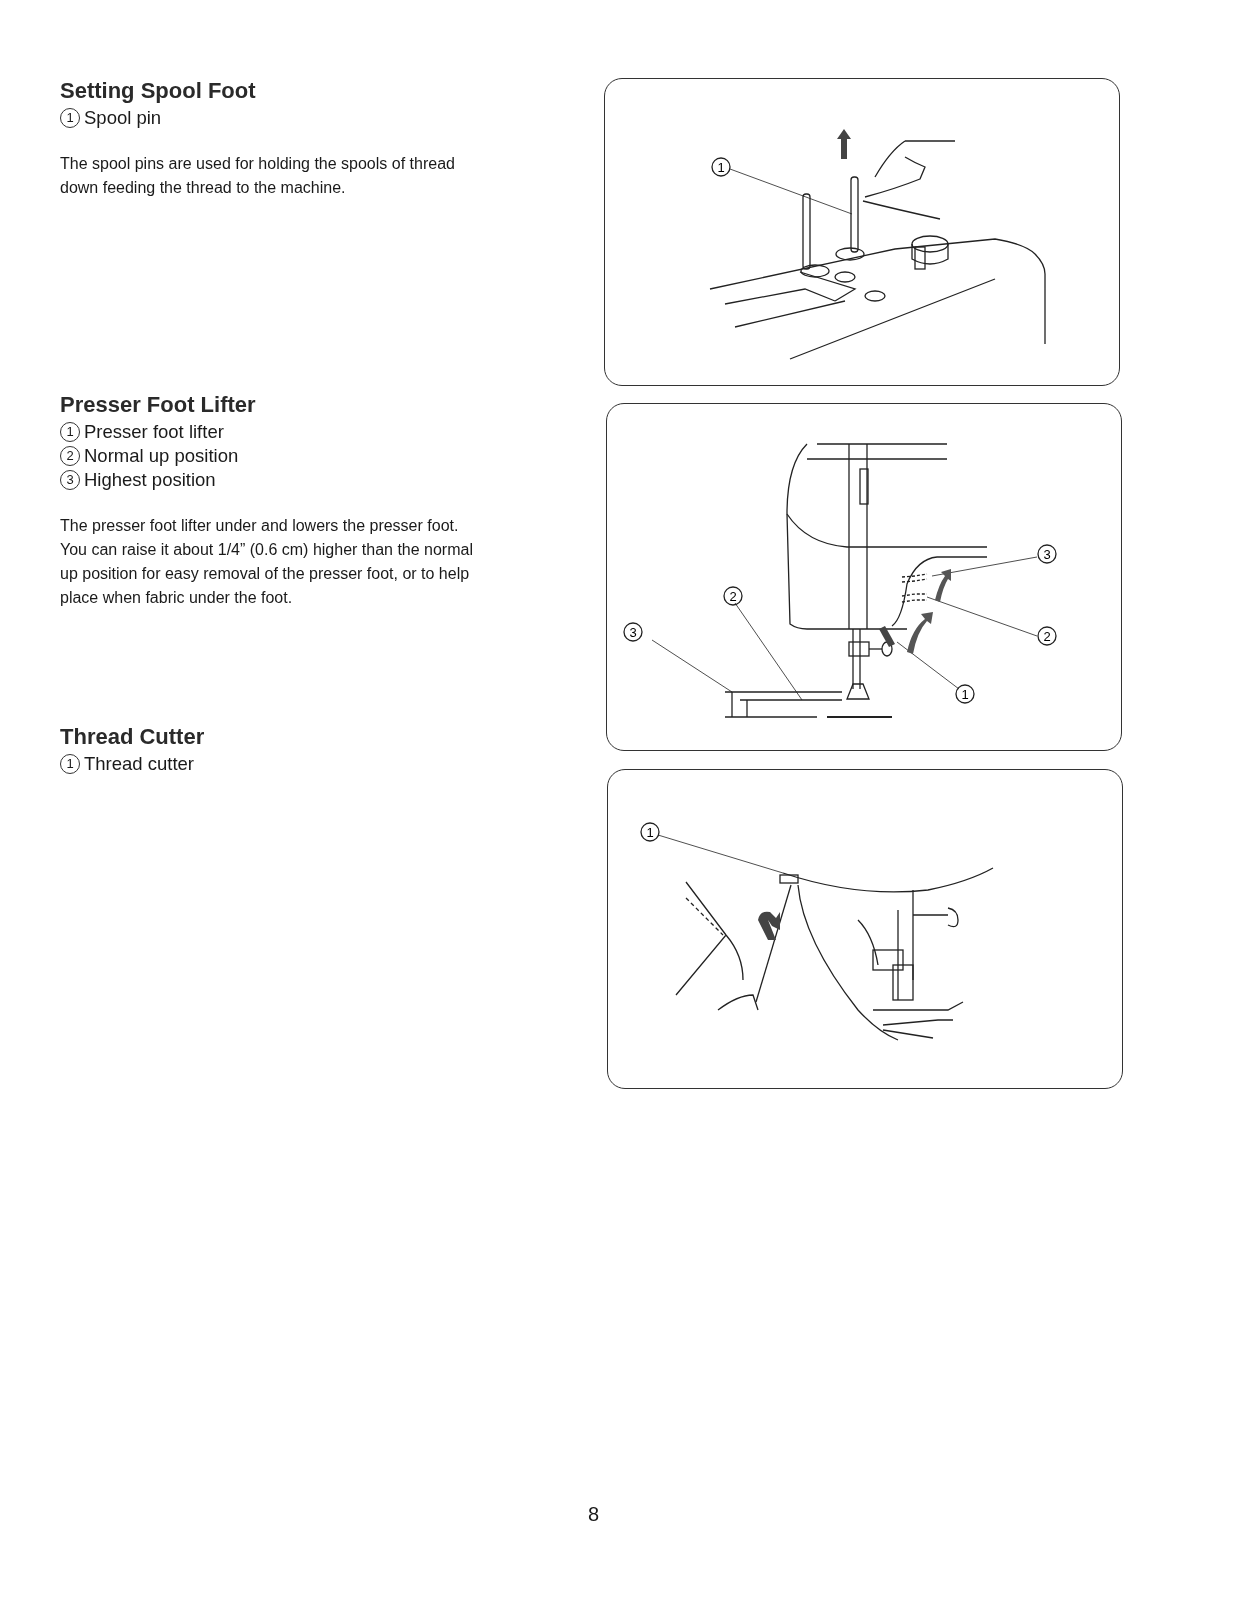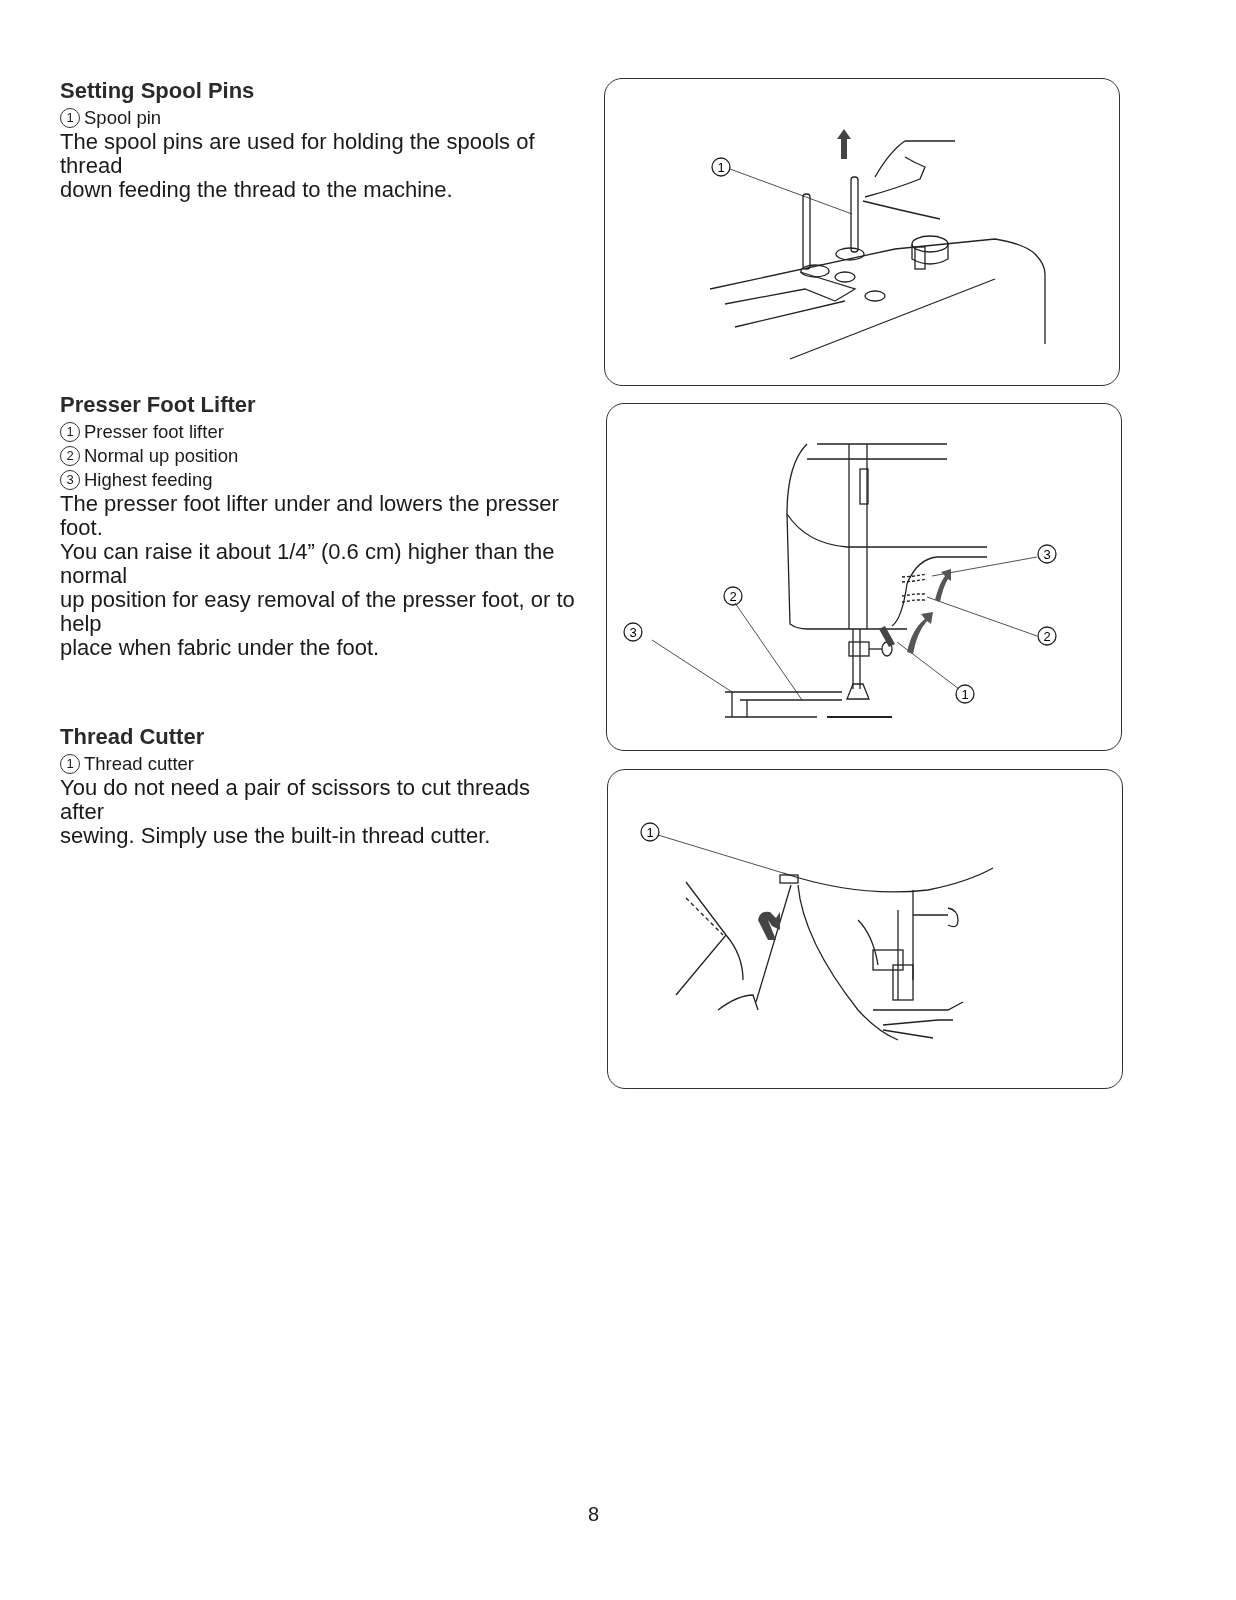--- a/index.html
+++ b/index.html
@@ -3,31 +3,31 @@
 <meta charset="utf-8">
 <style>
   html, body { margin:0; padding:0; background:#fff; }
   body { width:1236px; height:1600px; position:relative; overflow:hidden;
          font-family:"Liberation Sans", sans-serif; color:#1a1a1a; }
   .section { position:absolute; left:60px; width:520px; }
   .title { font-weight:bold; font-size:22px; margin:0 0 2px 0; color:#2a2a2a; }
   .item { font-size:18.5px; line-height:24px; display:flex; align-items:center; }
   .num { display:inline-block; width:18px; height:18px; border:1px solid #333; border-radius:50%;
          font-size:13px; line-height:18px; text-align:center; margin-right:4px; }
-  .body { font-size:22px; line-height:24px; }
+  .body { font-size:16px; line-height:24px; margin-top:22px; }
   .body p { margin:0; }
   .panel { position:absolute; border:1.5px solid #333; border-radius:18px; background:#fff; }
   .panel svg { width:100%; height:100%; display:block; }
   .pageno { position:absolute; left:588px; top:1503px; font-size:20px; }
 </style>
 </head>
 <body>
 
 <div class="section" style="top:78px;">
-  <h2 class="title">Setting Spool Pins</h2>
+  <h2 class="title">Setting Spool Foot</h2>
   <div class="item">
     <span class="num">1</span>
     <span>Spool pin</span>
   </div>
   <div class="body">
     <p>The spool pins are used for holding the spools of thread</p>
     <p>down feeding the thread to the machine.</p>
   </div>
 </div>
 
@@ -69,21 +69,21 @@
   <div class="item">
     <span class="num">1</span>
     <span>Presser foot lifter</span>
   </div>
   <div class="item">
     <span class="num">2</span>
     <span>Normal up position</span>
   </div>
   <div class="item">
     <span class="num">3</span>
-    <span>Highest feeding</span>
+    <span>Highest position</span>
   </div>
   <div class="body">
     <p>The presser foot lifter under and lowers the presser foot.</p>
     <p>You can raise it about 1/4” (0.6 cm) higher than the normal</p>
     <p>up position for easy removal of the presser foot, or to help</p>
     <p>place when fabric under the foot.</p>
   </div>
 </div>
 
 <div class="panel" style="left:606px; top:403px; width:514px; height:346px;">
@@ -140,24 +140,20 @@
     <path d="M328 196 Q332 180 338 172 L334 168 L344 165 L344 177 L341 175 Q336 183 333 198 Z" fill="#555"></path>
   </svg>
 </div>
 
 <div class="section" style="top:724px;">
   <h2 class="title">Thread Cutter</h2>
   <div class="item">
     <span class="num">1</span>
     <span>Thread cutter</span>
   </div>
-  <div class="body">
-    <p>You do not need a pair of scissors to cut threads after</p>
-    <p>sewing. Simply use the built-in thread cutter.</p>
-  </div>
 </div>
 
 <div class="panel" style="left:607px; top:769px; width:514px; height:318px;">
   <svg viewBox="0 0 514 318">
     <g fill="none" stroke="#222" stroke-width="1.3">
       <path d="M175 103 Q250 128 320 120 Q360 112 385 98"></path>
       <rect x="172" y="105" width="18" height="8"></rect>
       <path d="M190 115 Q195 170 250 240 Q270 262 290 270"></path>
       <path d="M183 115 L148 232"></path>
       <path d="M78 112 L118 165 M68 225 L118 165 Q135 185 135 210"></path>

